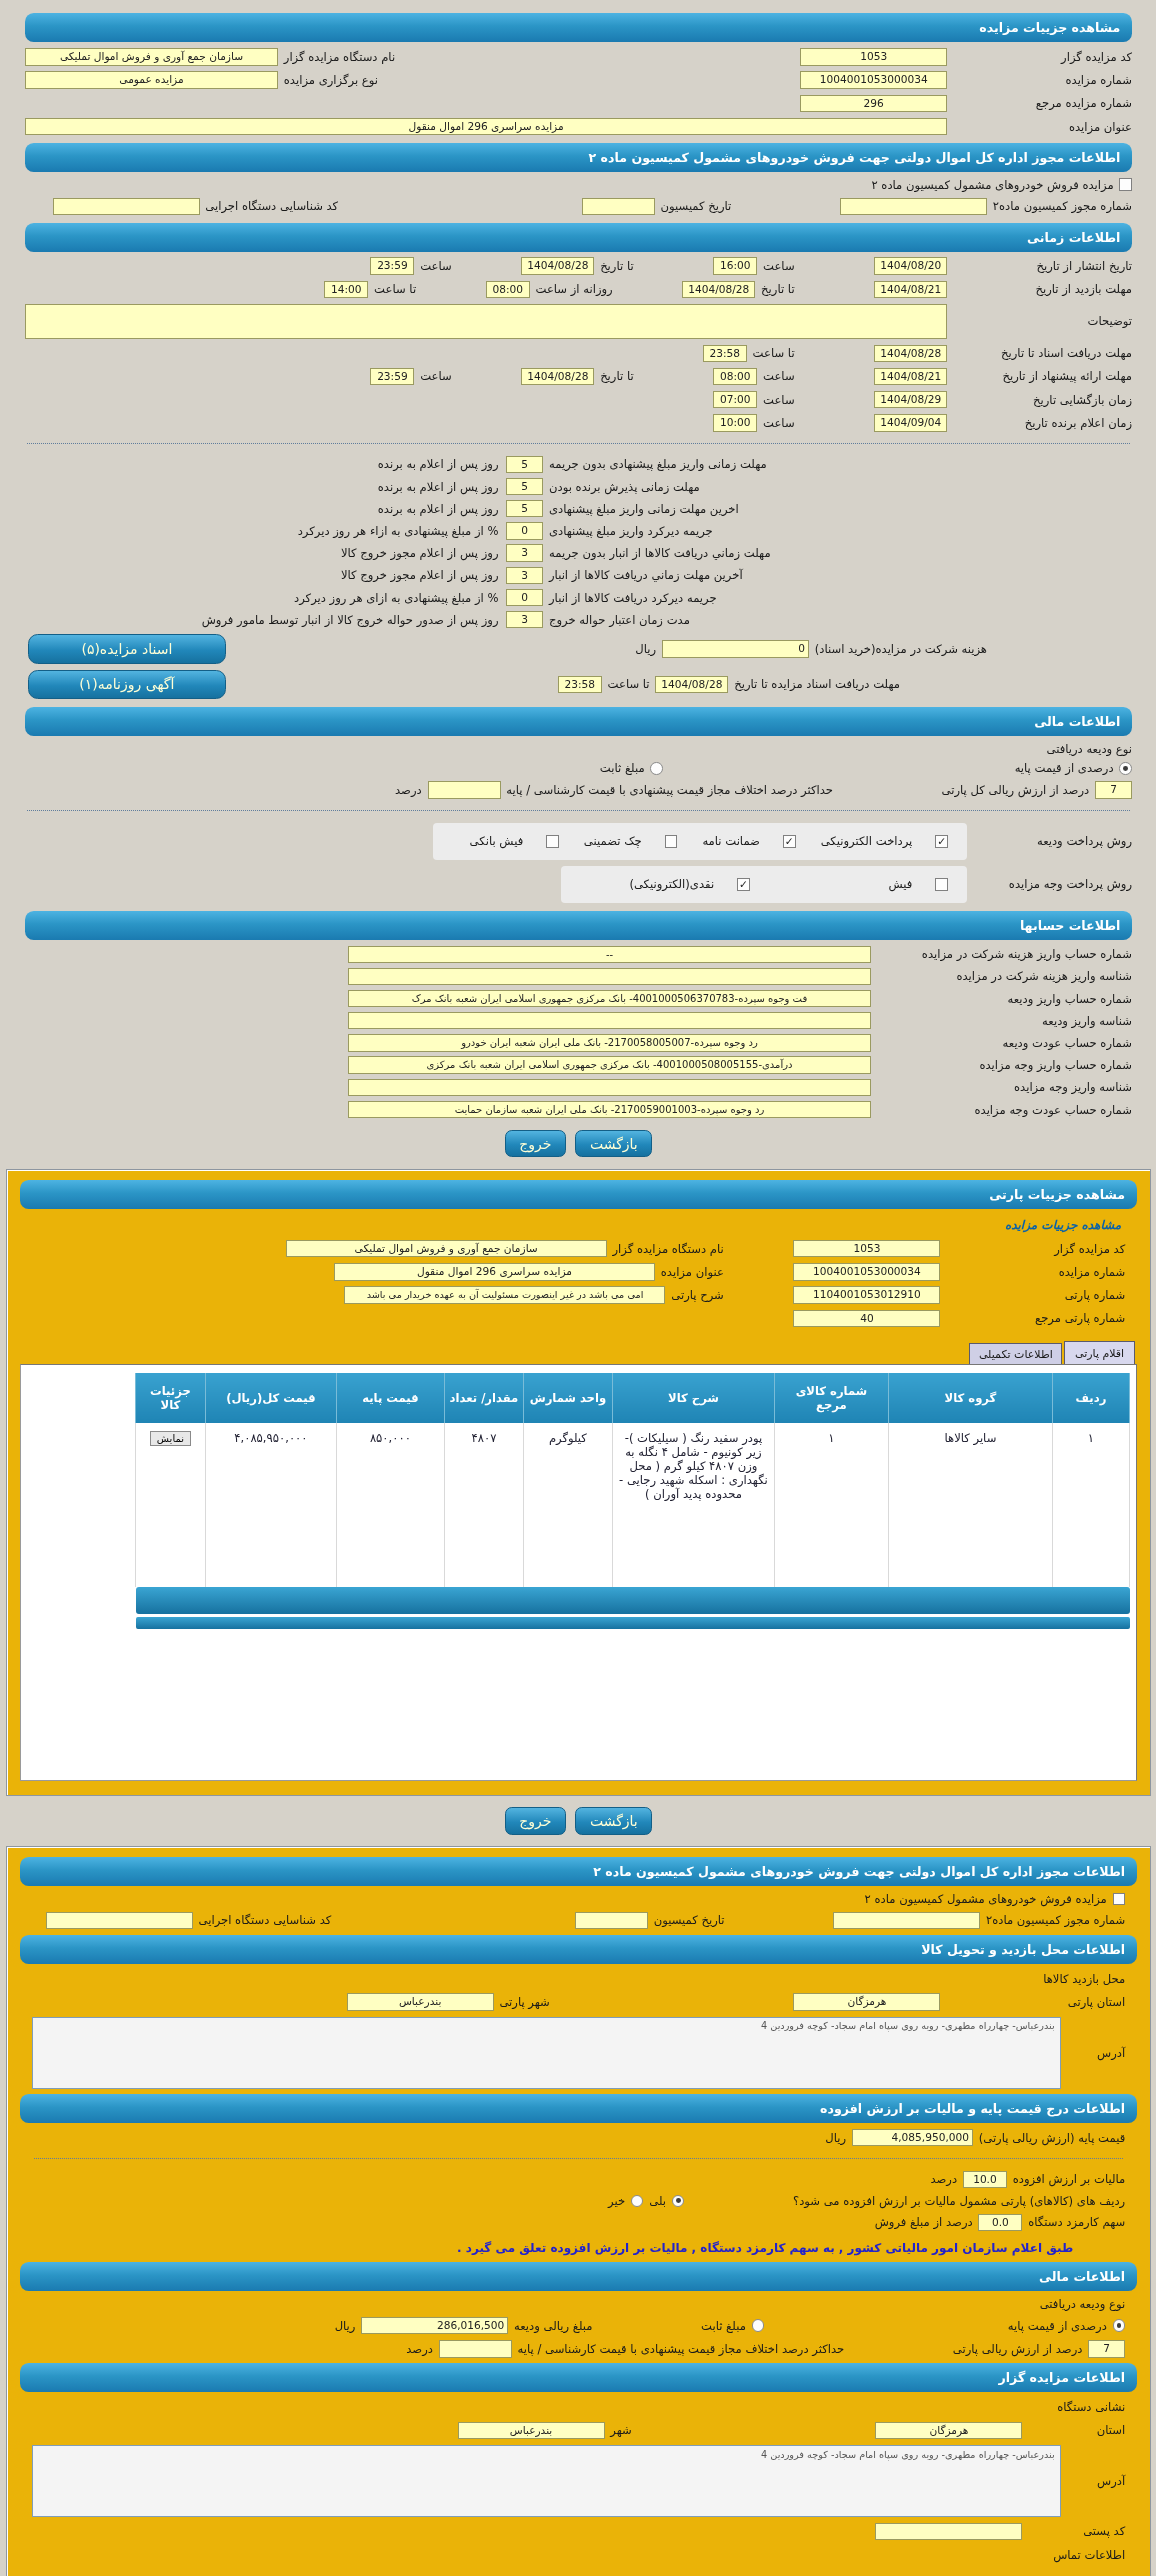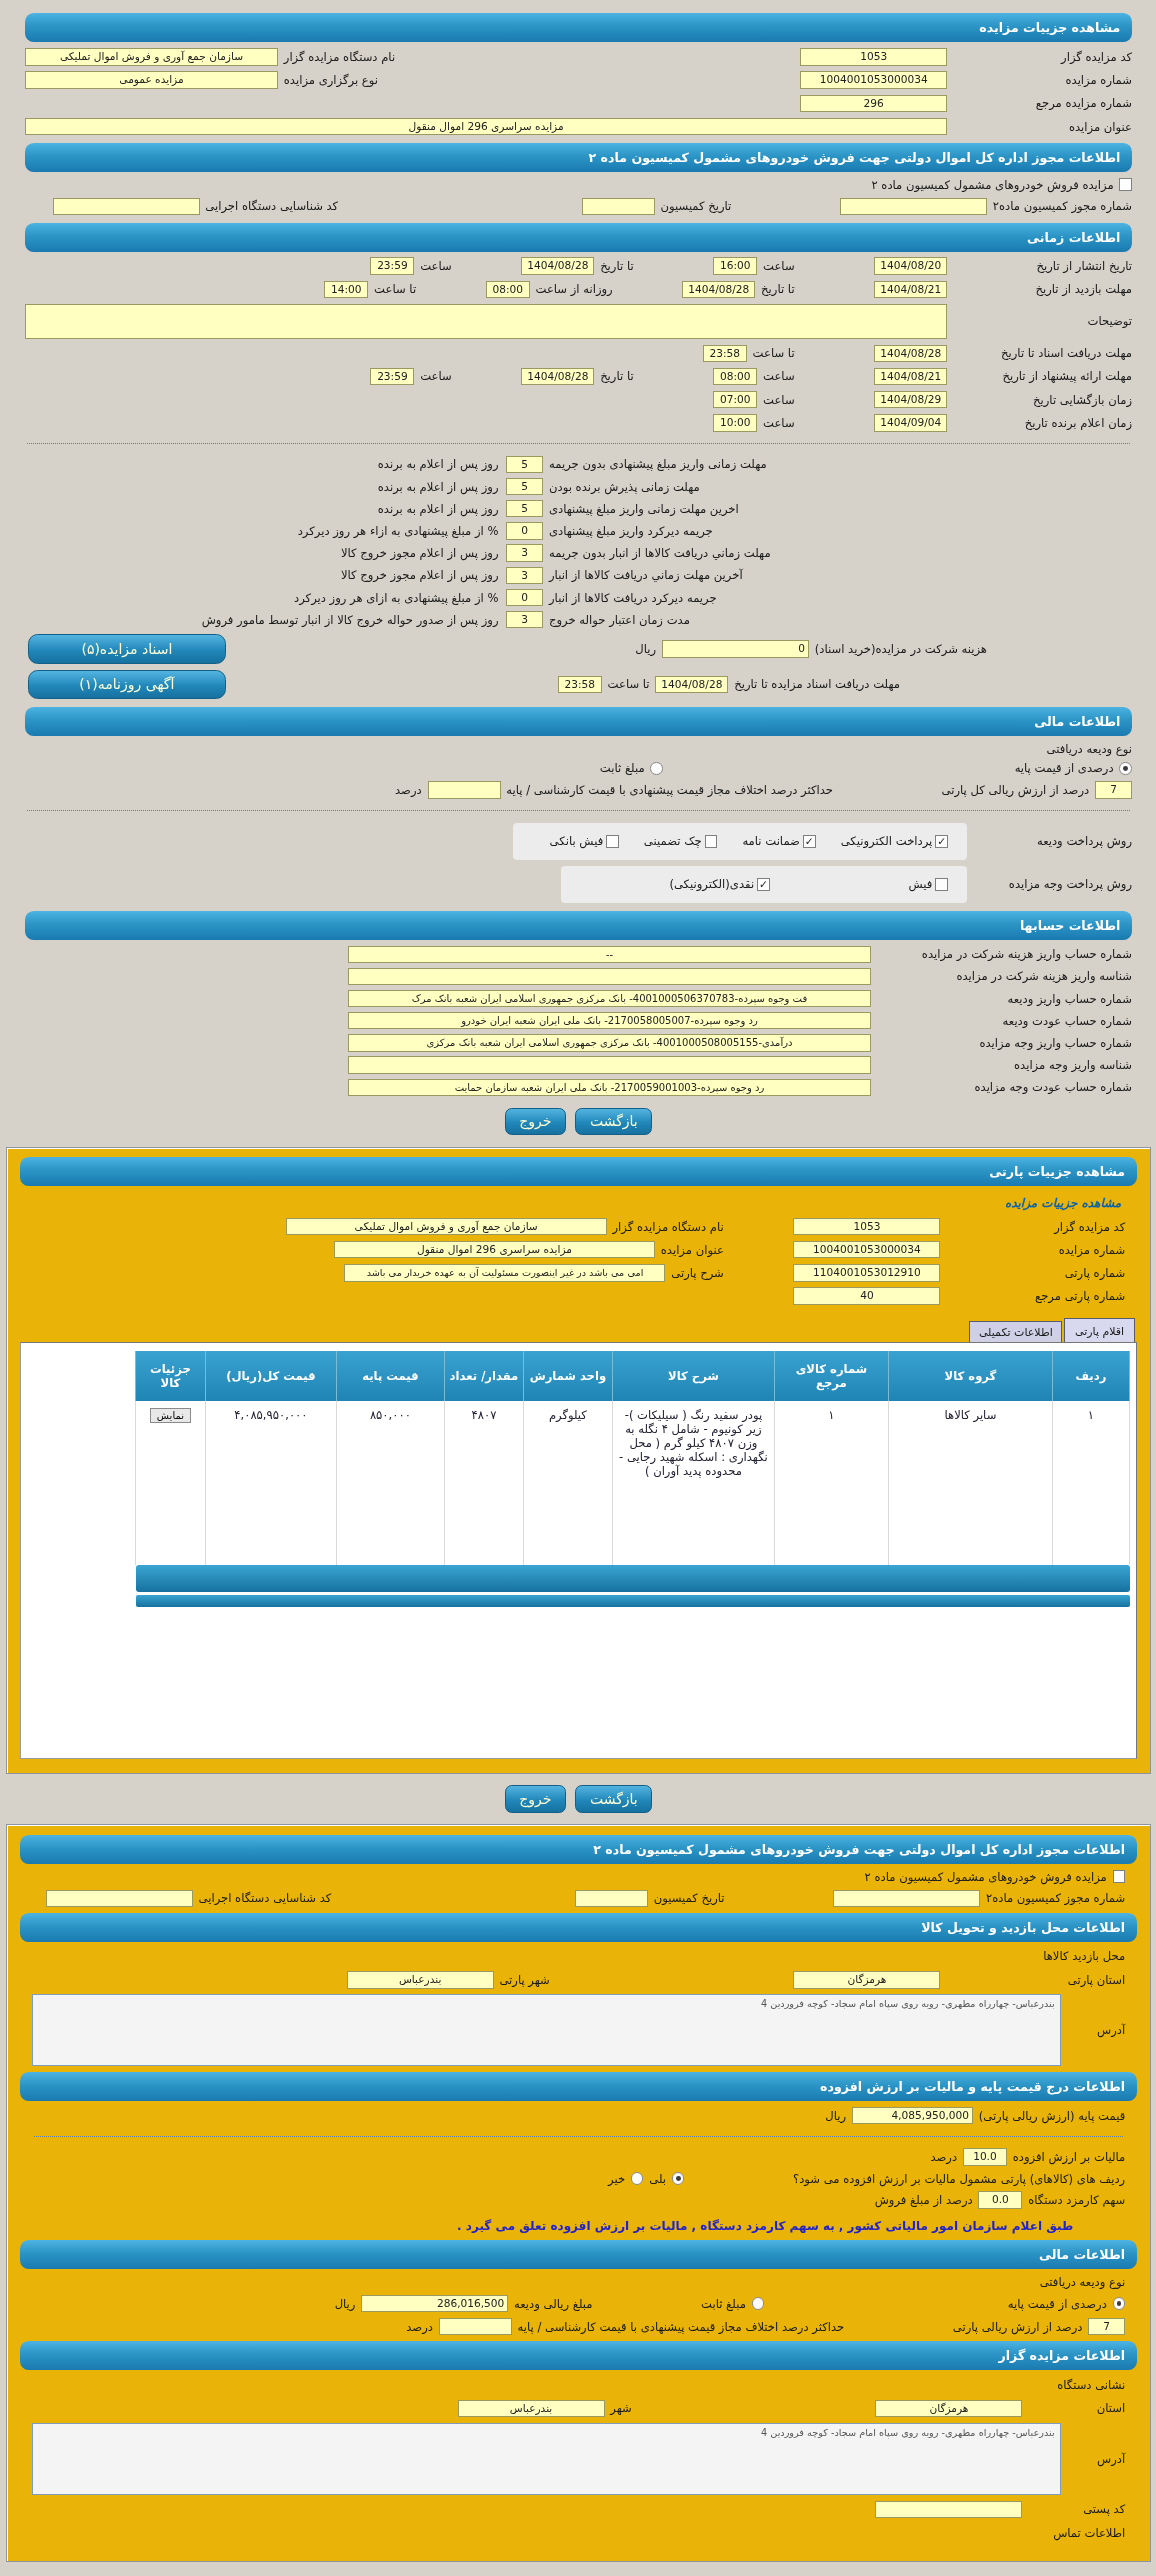--- a/index.html
+++ b/index.html
@@ -86,21 +86,21 @@
   }
   .btn.wide { width:198px; padding:5.8px 0; border-radius:9.7px; text-align:center; }
   .btnrow { text-align:center; margin:11.6px 0; }
 
   .paybox {
     background:#ececec;
     border-radius:3.9px;
     padding:11.6px 19.3px;
     display:flex; align-items:center; gap:7.7px;
   }
-  .payitem { display:flex; align-items:center; gap:3px; margin-left:17.4px; white-space:nowrap; }
+  .payitem { display:flex; align-items:center; gap:23px; margin-left:17.4px; white-space:nowrap; }
 
   .arow { display:flex; align-items:center; margin:4.8px 25px; }
   .albl { flex:0 0 261px; white-space:nowrap; }
 
   .frame {
     border:1px solid #8d96a0;
     box-shadow:inset 1px 1px 0 #ffffff;
     margin:9.7px 5.8px;
     padding:3.9px 0 13.5px;
     background:#eab308;
@@ -418,20 +418,24 @@
     <span class="albl">شماره حساب واریز هزینه شرکت در مزایده</span>
     <span class="inp w540">--</span>
   </div>
   <div class="arow">
     <span class="albl">شناسه واریز هزینه شرکت در مزایده</span>
     <span class="inp w540"></span>
   </div>
   <div class="arow">
     <span class="albl">شماره حساب واریز ودیعه</span>
     <span class="inp w540">فت وجوه سپرده-4001000506370783- بانک مرکزی جمهوری اسلامی ایران شعبه بانک مرک</span>
+  </div>
+  <div class="arow">
+    <span class="albl">شناسه واریز ودیعه</span>
+    <span class="inp w540"></span>
   </div>
   <div class="arow">
     <span class="albl">شماره حساب عودت ودیعه</span>
     <span class="inp w540">رد وجوه سپرده-2170058005007- بانک ملی ایران شعبه ایران خودرو</span>
   </div>
   <div class="arow">
     <span class="albl">شماره حساب واریز وجه مزایده</span>
     <span class="inp w540">درآمدی-4001000508005155- بانک مرکزی جمهوری اسلامی ایران شعبه بانک مرکزی</span>
   </div>
   <div class="arow">

